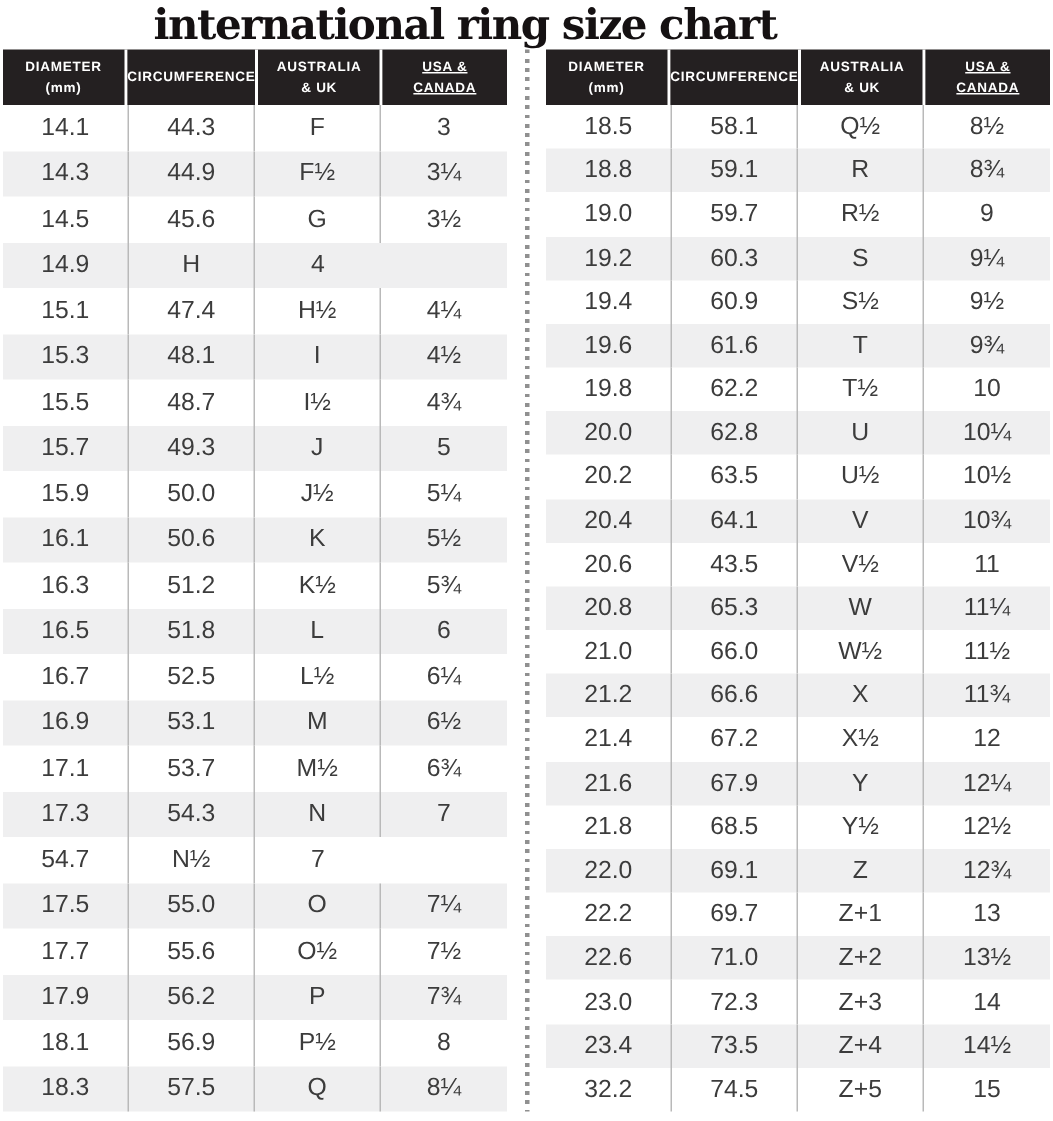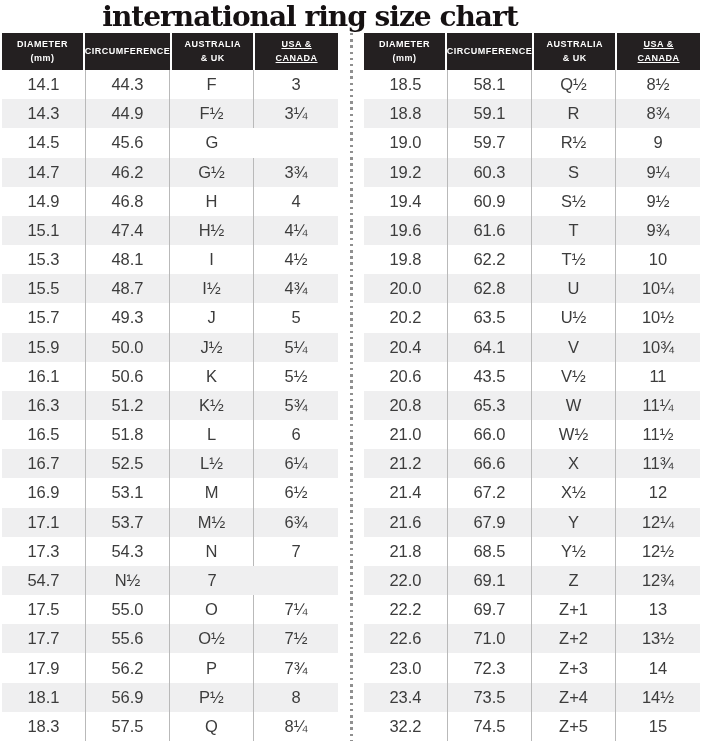--- a/index.html
+++ b/index.html
@@ -125,30 +125,24 @@
           <div class="row">
             <div class="cell">14.3</div>
             <div class="cell">44.9</div>
             <div class="cell">F½</div>
             <div class="cell">3¼</div>
           </div>
           <div class="row">
             <div class="cell">14.5</div>
             <div class="cell">45.6</div>
             <div class="cell">G</div>
-          </div>
-          <div class="row">
-            <div class="cell">14.7</div>
-            <div class="cell">46.2</div>
-            <div class="cell">G½</div>
-            <div class="cell">3¾</div>
+            <div class="cell">3½</div>
           </div>
           <div class="row">
             <div class="cell">14.9</div>
-            <div class="cell">46.8</div>
             <div class="cell">H</div>
             <div class="cell">4</div>
           </div>
           <div class="row">
             <div class="cell">15.1</div>
             <div class="cell">47.4</div>
             <div class="cell">H½</div>
             <div class="cell">4¼</div>
           </div>
           <div class="row">

